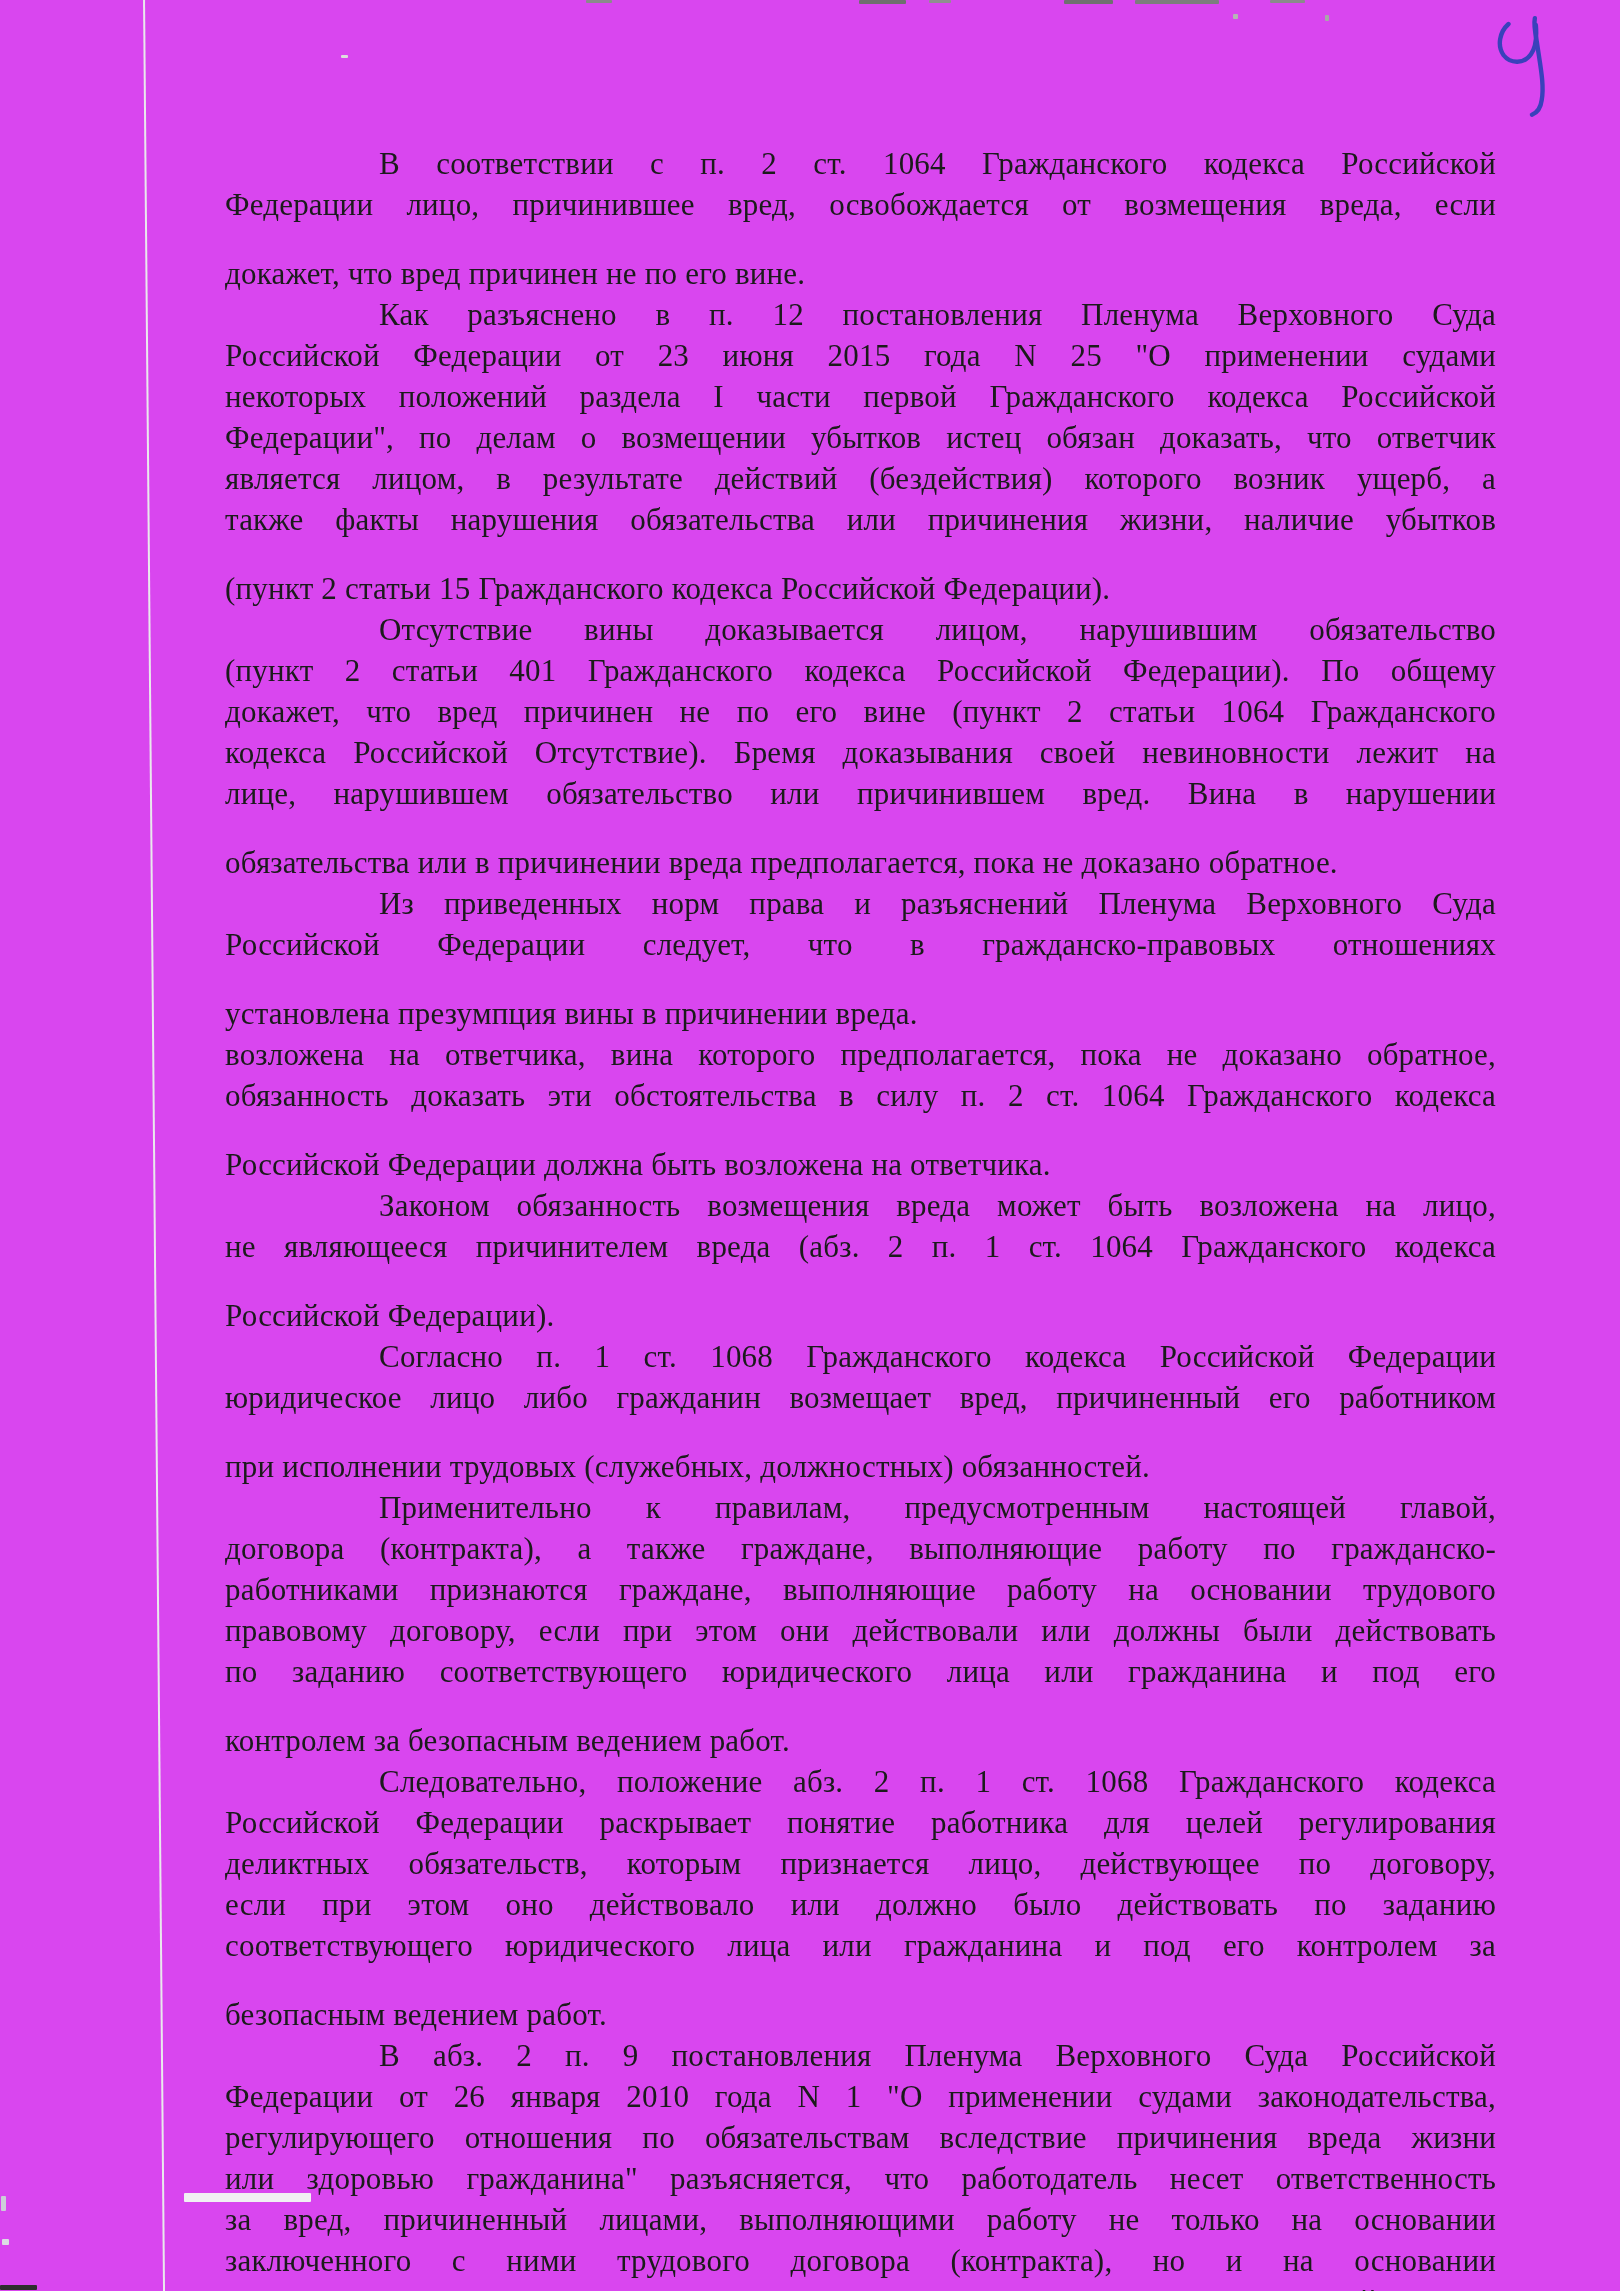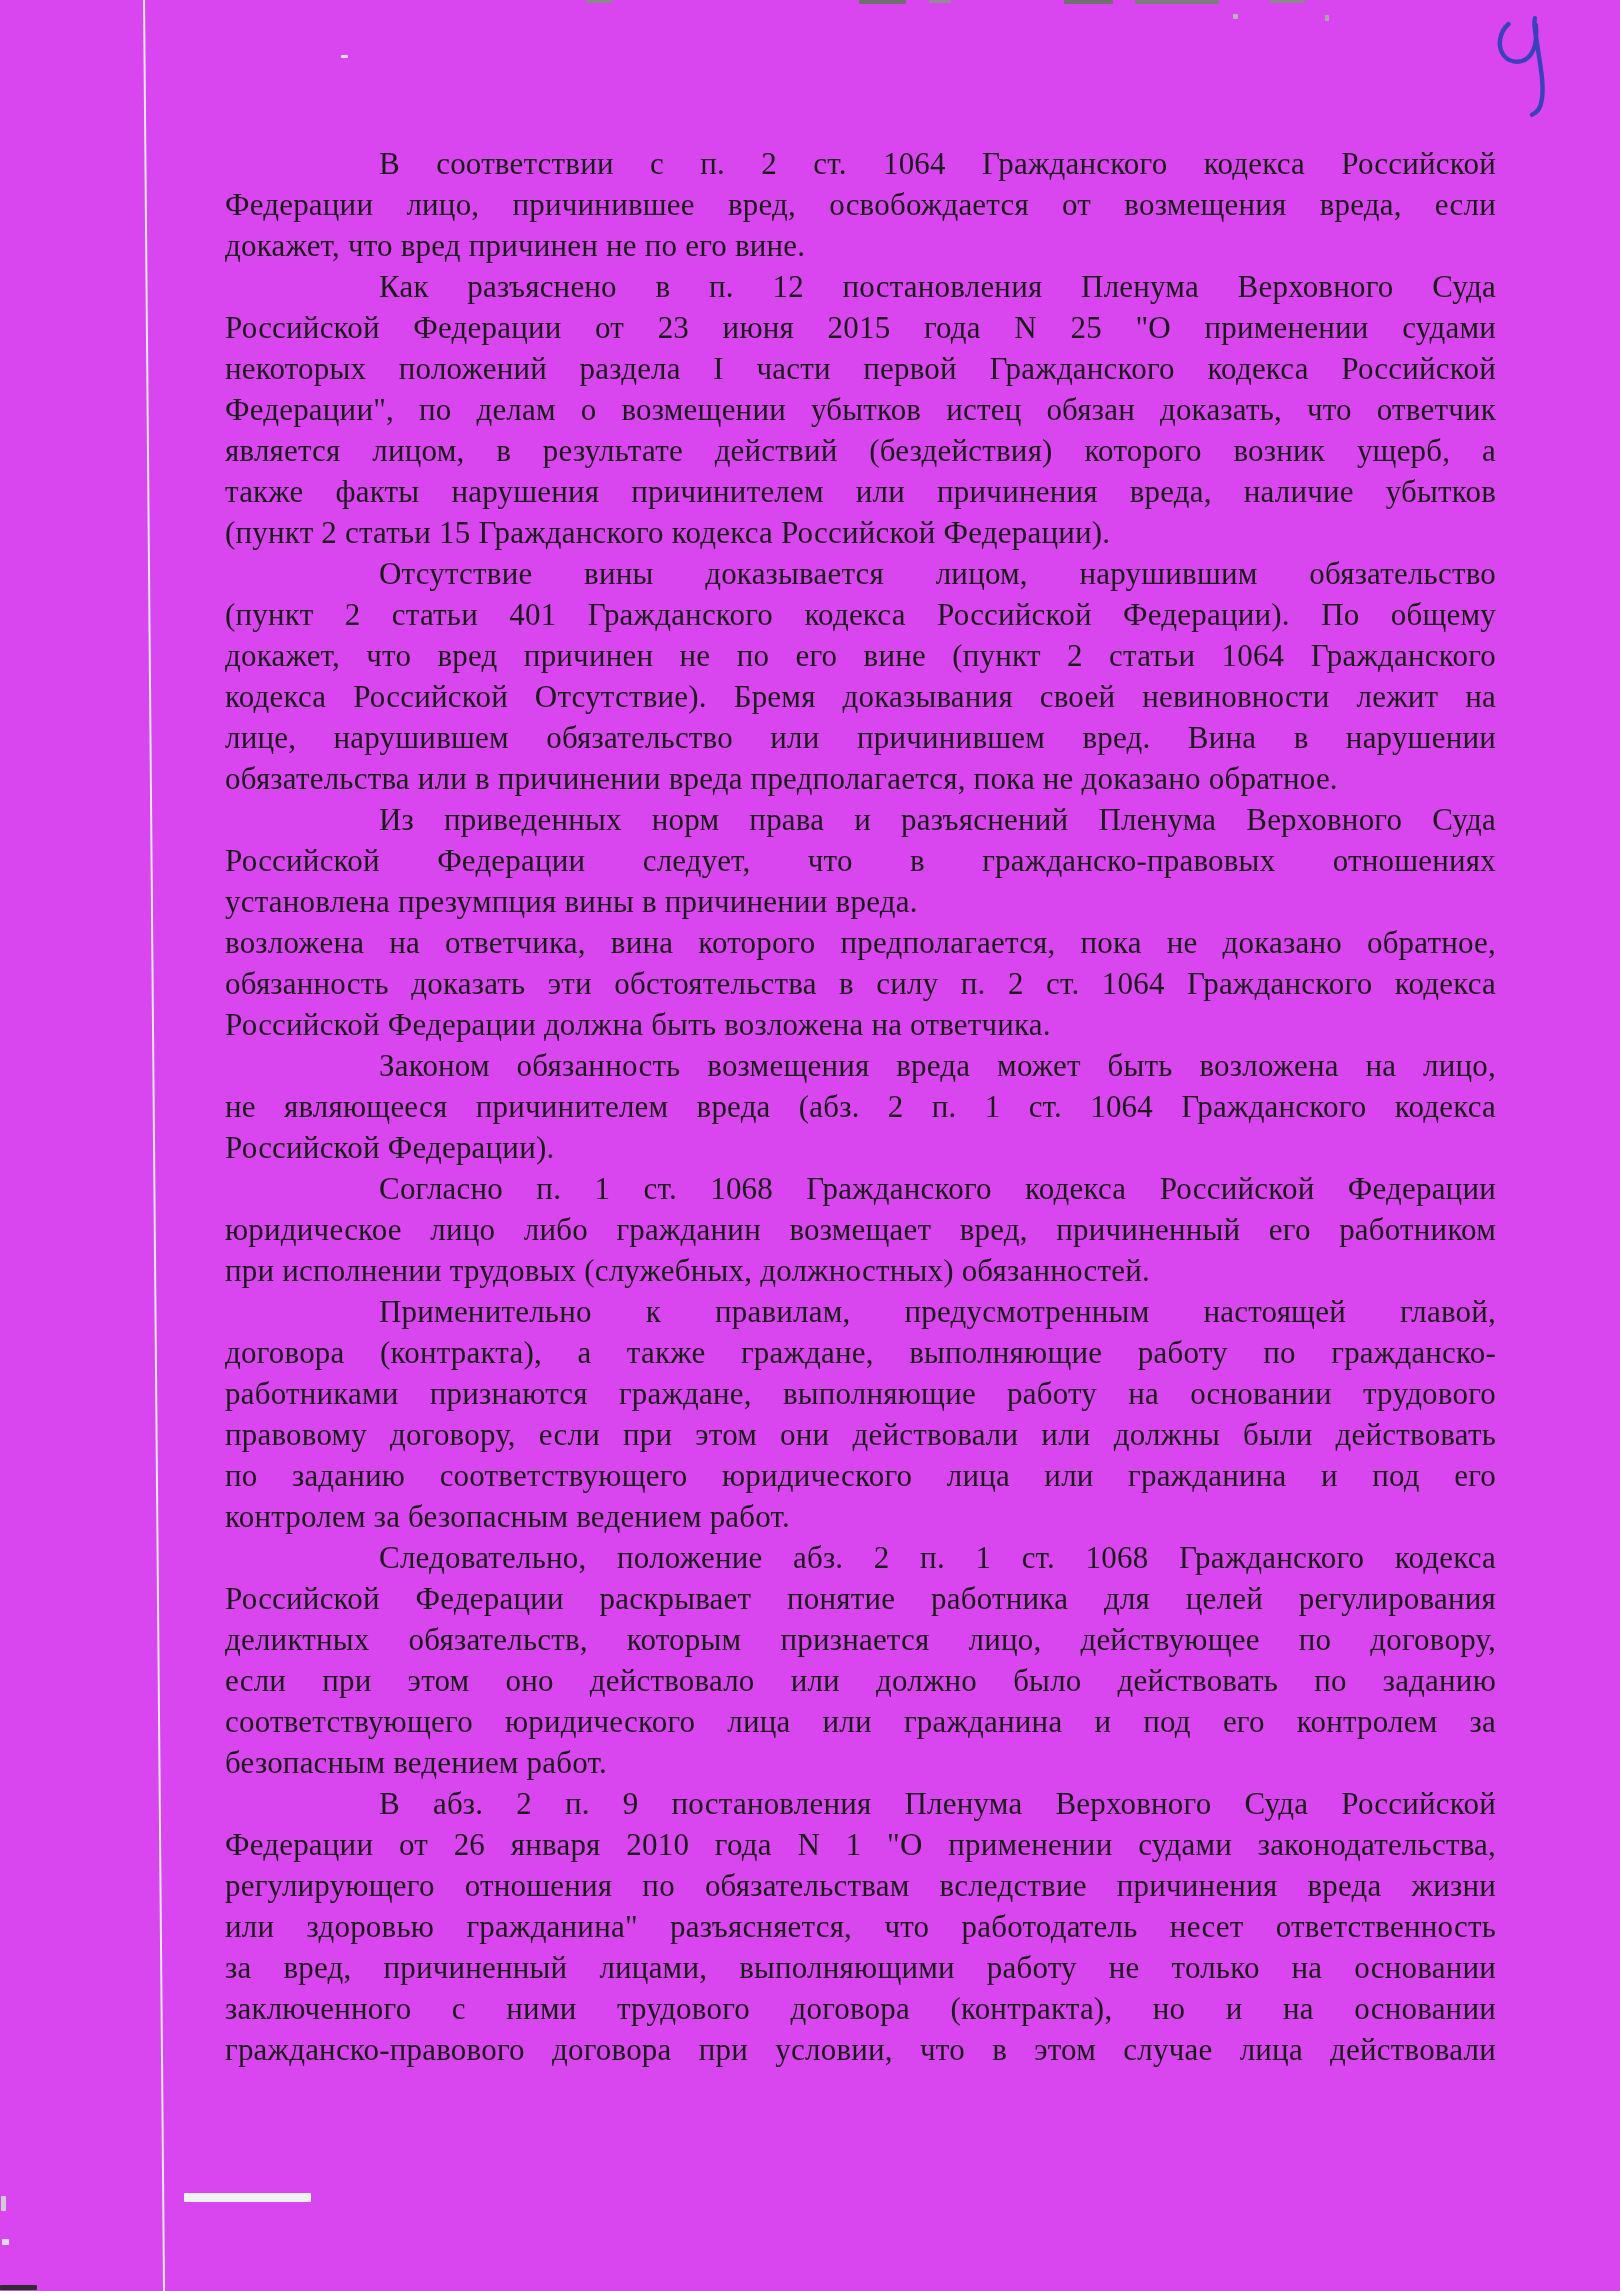--- a/index.html
+++ b/index.html
@@ -54,21 +54,21 @@
     color: #1b1b1b;
     letter-spacing: 0.2px;
   }
   .line {
     height: 41px;
     overflow: hidden;
     text-align: justify;
     text-align-last: justify;
   }
   .line.first { text-indent: 154px; }
-  .line.plast { text-align-last: left; }
+  .line.plast { text-align-last: left; margin-top: 28px; }
 </style>
 </head>
 <body>
 
 <div class="page">
 
   <div class="fold-line"></div>
 
   <div>
     <div class="smudge s1"></div>
@@ -93,21 +93,21 @@
 
   <div class="text-block">
       <div class="line first">В соответствии с п. 2 ст. 1064 Гражданского кодекса Российской</div>
       <div class="line">Федерации лицо, причинившее вред, освобождается от возмещения вреда, если</div>
       <div class="line plast">докажет, что вред причинен не по его вине.</div>
       <div class="line first">Как разъяснено в п. 12 постановления Пленума Верховного Суда</div>
       <div class="line">Российской Федерации от 23 июня 2015 года N 25 "О применении судами</div>
       <div class="line">некоторых положений раздела I части первой Гражданского кодекса Российской</div>
       <div class="line">Федерации", по делам о возмещении убытков истец обязан доказать, что ответчик</div>
       <div class="line">является лицом, в результате действий (бездействия) которого возник ущерб, а</div>
-      <div class="line">также факты нарушения причинителем или причинения вреда, наличие убытков</div>
+      <div class="line">также факты нарушения обязательства или причинения жизни, наличие убытков</div>
       <div class="line plast">(пункт 2 статьи 15 Гражданского кодекса Российской Федерации).</div>
       <div class="line first">Отсутствие вины доказывается лицом, нарушившим обязательство</div>
       <div class="line">(пункт 2 статьи 401 Гражданского кодекса Российской Федерации). По общему</div>
       <div class="line">докажет, что вред причинен не по его вине (пункт 2 статьи 1064 Гражданского</div>
       <div class="line">кодекса Российской Отсутствие). Бремя доказывания своей невиновности лежит на</div>
       <div class="line">лице, нарушившем обязательство или причинившем вред. Вина в нарушении</div>
       <div class="line plast">обязательства или в причинении вреда предполагается, пока не доказано обратное.</div>
       <div class="line first">Из приведенных норм права и разъяснений Пленума Верховного Суда</div>
       <div class="line">Российской Федерации следует, что в гражданско-правовых отношениях</div>
       <div class="line plast">установлена презумпция вины в причинении вреда.</div>

